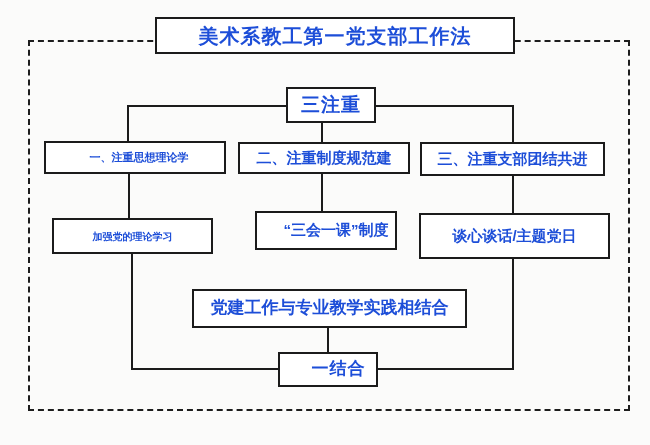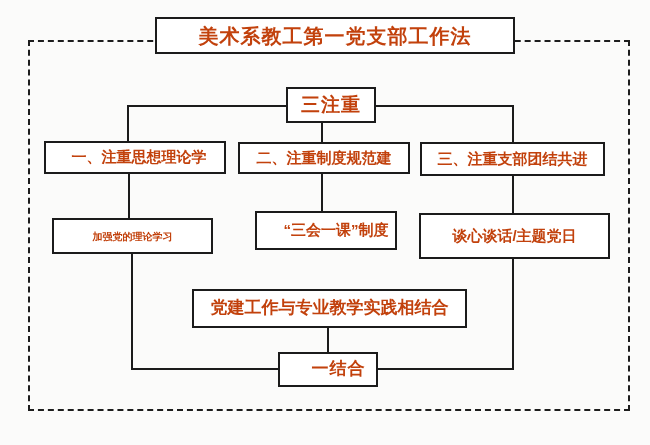--- a/index.html
+++ b/index.html
@@ -28,33 +28,33 @@
   .node {
     position: absolute;
     box-sizing: border-box;
     background: #ffffff;
     border: 2px solid #1b1b1b;
     display: flex;
     align-items: center;
     justify-content: center;
     text-align: center;
     font-weight: 700;
-    color: #c2410c;
+    color: #1d4ed8;
     z-index: 3;
     white-space: nowrap;
     line-height: 1.1;
   }
   .line {
     position: absolute;
     background: #1b1b1b;
     z-index: 2;
   }
   .title-box   { left:155px; top:17px;  width:360px; height:37px; font-size:20px; letter-spacing:1px; }
   .node-top    { left:278px; top:87px;  width:90px;  height:36px; font-size:19px; letter-spacing:1px;margin-left:8px; }
-  .branch-a    { left:44px;  top:141px; width:182px; height:33px; font-size:15px;padding-left:8px; }
+  .branch-a    { left:44px;  top:141px; width:182px; height:33px; font-size:11px;padding-left:8px; }
   .branch-b    { left:238px; top:142px; width:172px; height:32px; font-size:15px; }
   .branch-c    { left:420px; top:142px; width:185px; height:34px; font-size:15px; }
   .detail-a    { left:52px;  top:218px; width:161px; height:36px; font-size:10px; }
   .detail-b    { left:255px; top:211px; width:142px; height:39px; font-size:15px;padding-left:20px; }
   .detail-c    { left:419px; top:213px; width:191px; height:46px; font-size:15px; }
   .integration { left:192px; top:289px; width:275px; height:39px; font-size:17px; }
   .node-bottom { left:278px; top:352px; width:100px; height:35px; font-size:17px; letter-spacing:1px;padding-left:21px; }
 </style>
 </head>
 <body>

